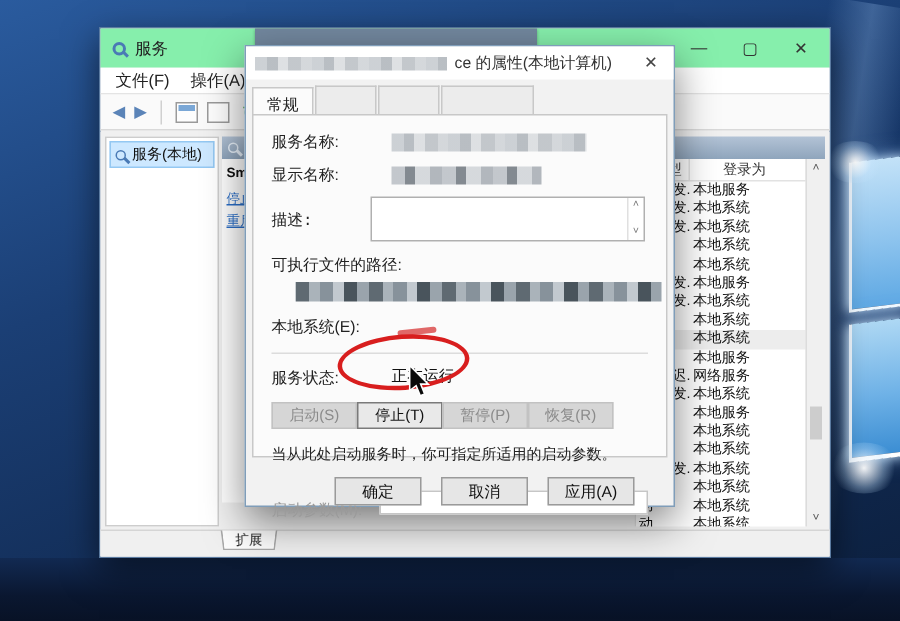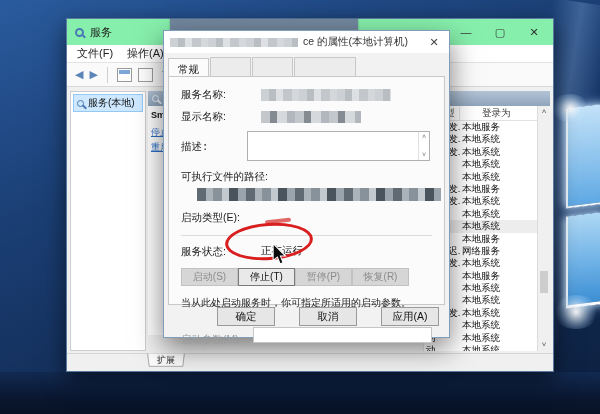--- a/index.html
+++ b/index.html
@@ -92,21 +92,21 @@
   .hsep { height:1px; background:#dcdcdc; margin:4px 0 8px 0; }
   .statrow { display:flex; margin-bottom:9px; }
   .statval { font-size:10.5px; color:#111; }
   .ctl-btns { display:flex; margin-bottom:10px; }
   .cbtn { width:57px; height:18px; font-size:10px; display:flex; align-items:center; justify-content:center; }
   .cbtn.off { background:#d6d6d6; color:#8b8b8b; border:1px solid #c2c2c2; }
   .cbtn.on { background:#e9e9e9; color:#111; border:1px solid #7a7a7a; }
   .dlg-note { font-size:10px; color:#222; margin-bottom:12px; }
   .param-input { flex:1; height:16px; background:#fff; border:1px solid #c6c6c6; margin-right:2px; }
   .flabel.dim { color:#9a9a9a; }
-  .dlg-footer { position:absolute; left:0; right:0; bottom:0; height:30px; display:flex; justify-content:flex-end; align-items:flex-start; gap:24px; padding-right:10px; }
+  .dlg-footer { position:absolute; left:0; right:0; bottom:0; height:30px; display:flex; justify-content:flex-end; align-items:flex-end; gap:13px; padding-right:26px; }
   .fbtn { width:58px; height:19px; background:#e6e6e6; border:1px solid #9a9a9a; font-size:10.5px; color:#111; display:flex; align-items:center; justify-content:center; }
 </style>
 </head>
 <body>
 
 <div id="stage">
 
   <div class="beam" style="left:520px; top:0; width:60px; height:414px;"></div>
   <div class="logo-pane top"></div>
   <div class="logo-pane bot"></div>
@@ -279,21 +279,21 @@
               <span>˄</span>
               <span>˅</span>
             </div>
         </div>
       </div>
 
       <div class="path-label">可执行文件的路径:</div>
       <div class="mosaic dark" style="width:244px;height:13px;margin:0 0 9px 16px;"></div>
 
       <div class="frow" style="margin-bottom:10px;">
-        <span class="flabel">启动类型(E):</span>
+        <span class="flabel">本地系统(E):</span>
       </div>
 
       <div class="hsep"></div>
 
       <div class="statrow">
         <span class="flabel">服务状态:</span>
         <span class="statval" style="margin-left:14px;">正在运行</span>
       </div>
 
       <div class="ctl-btns">

